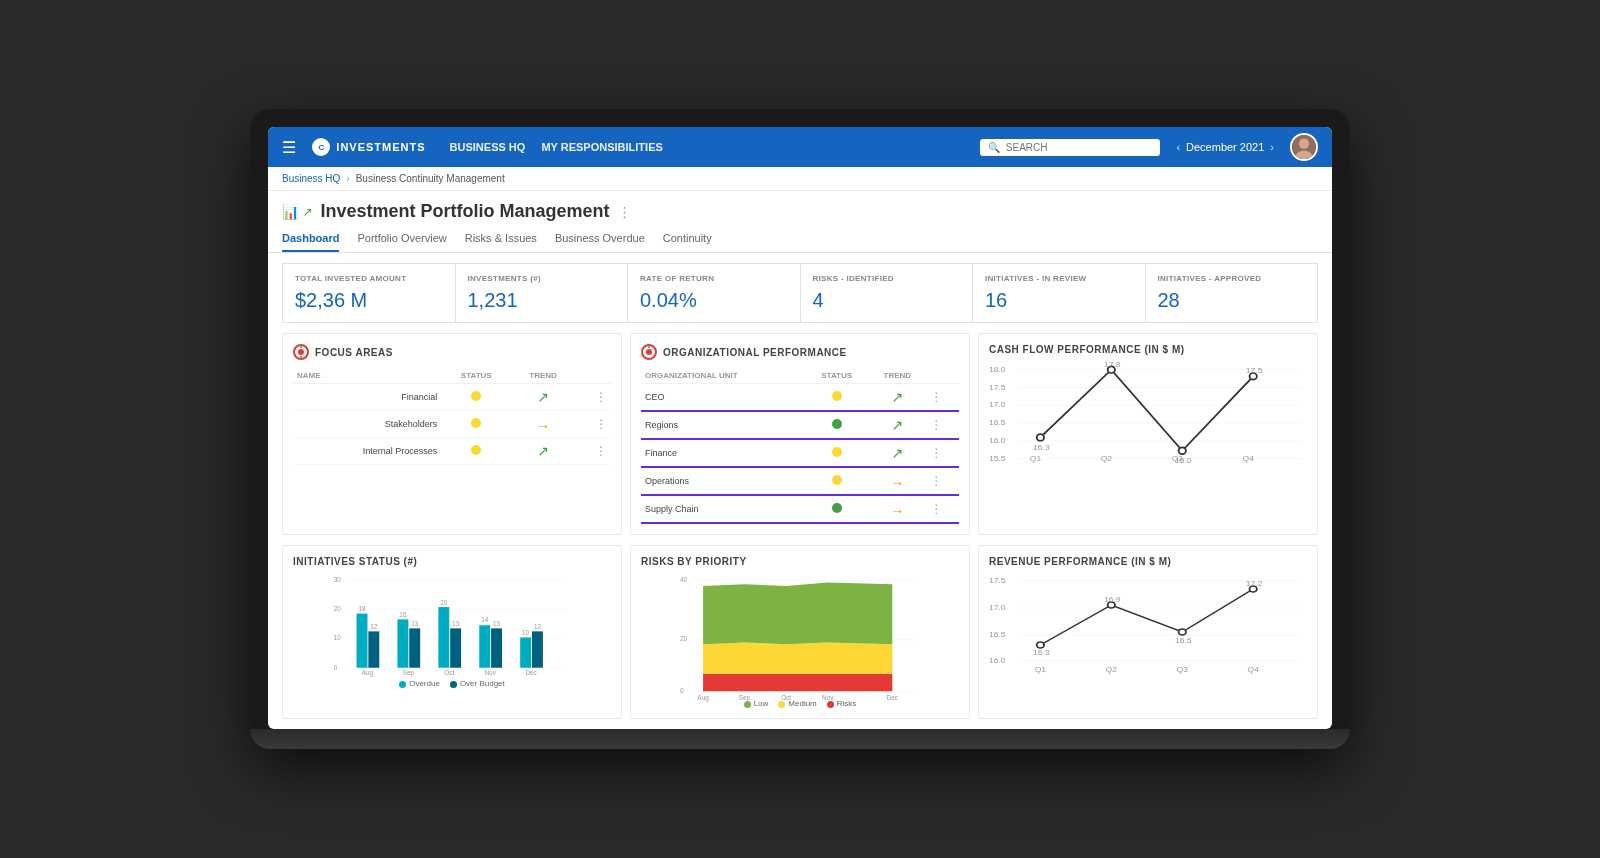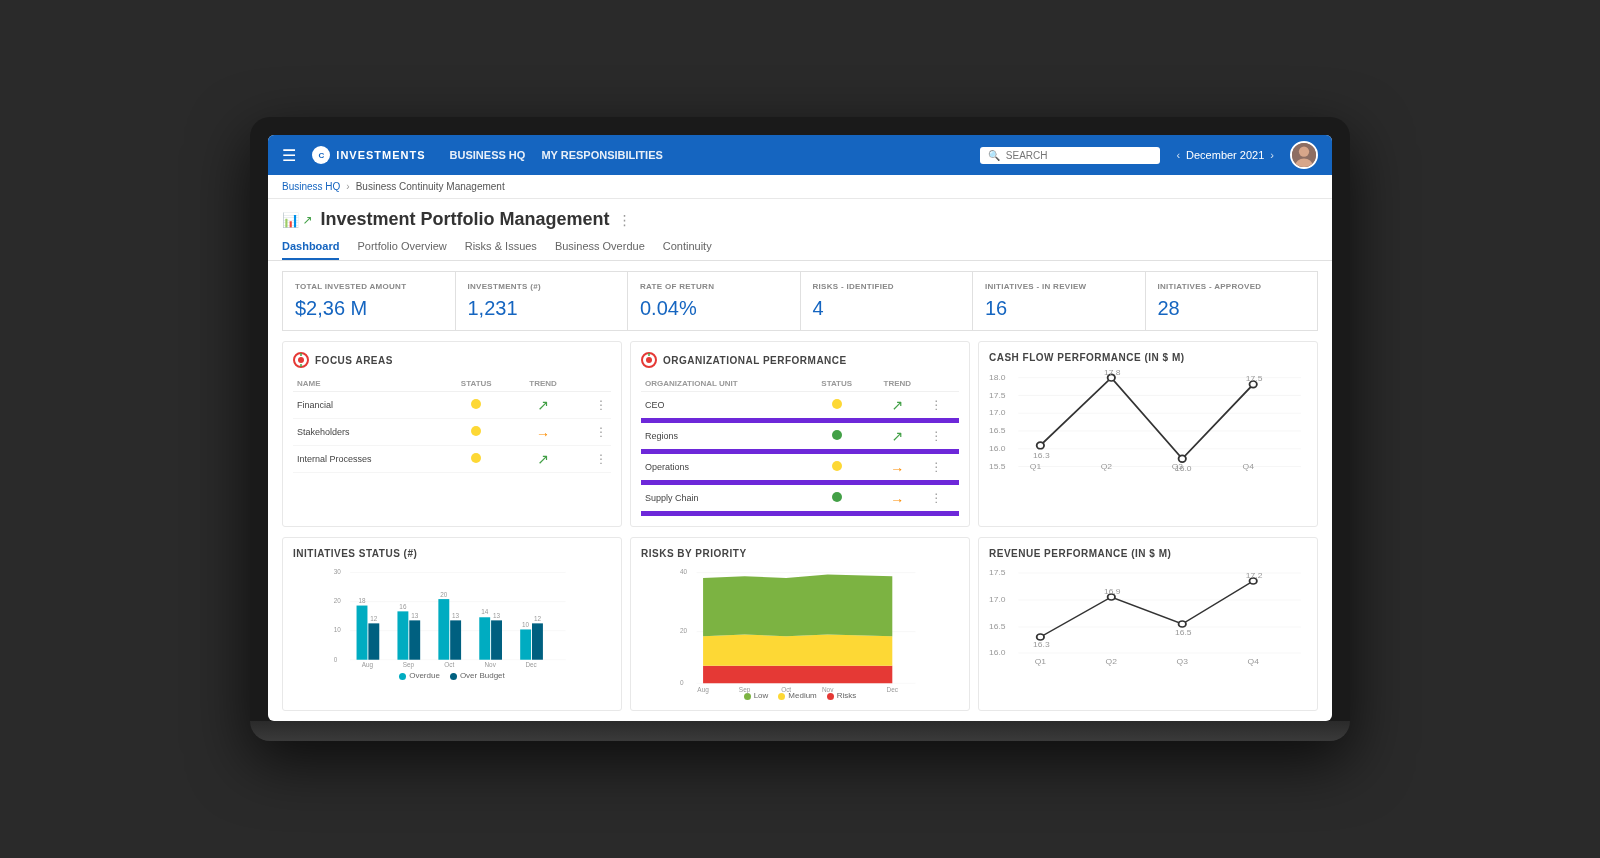--- a/index.html
+++ b/index.html
@@ -219,38 +219,39 @@
       text-align: left;
       padding: 3px 4px;
       border-bottom: 1px solid #f0f0f0;
       font-weight: 600;
     }
     .focus-table td {
       font-size: 9px;
       color: #444;
       padding: 5px 4px;
       border-bottom: 1px solid #f5f5f5;
+      text-align: right;
     }
     .focus-table .col-status, .focus-table .col-trend {
       text-align: center;
     }
     .focus-table .col-more { text-align: right; }
     .dot { width: 10px; height: 10px; border-radius: 50%; display: inline-block; }
     .more-icon { color: #999; font-size: 12px; cursor: pointer; }
 
     
     .org-table { width: 100%; border-collapse: collapse; }
     .org-table th {
       font-size: 8px; color: #999; text-transform: uppercase;
       text-align: left; padding: 3px 4px;
       border-bottom: 1px solid #f0f0f0; font-weight: 600;
     }
     .org-table td {
       font-size: 9px; color: #444;
-      padding: 5px 4px; border-bottom: 5px solid #6d28d9;
+      padding: 5px 4px; border-bottom: 2px solid #6d28d9;
     }
 
     
     .bar-chart-container {
       position: relative;
       height: 100px;
       margin-top: 8px;
     }
 
     
@@ -456,20 +457,28 @@
     </tr>
               <tr>
       <td>Regions</td>
       <td style="text-align:center">
         <span class="dot" style="background:#43a047"></span>
       </td>
       <td style="text-align:center"><span style="color:#43a047;font-size:14px;">↗</span></td>
       <td><span class="more-icon">⋮</span></td>
     </tr>
               <tr>
+      <td>Finance</td>
+      <td style="text-align:center">
+        <span class="dot" style="background:#fdd835"></span>
+      </td>
+      <td style="text-align:center"><span style="color:#43a047;font-size:14px;">↗</span></td>
+      <td><span class="more-icon">⋮</span></td>
+    </tr>
+              <tr>
       <td>Operations</td>
       <td style="text-align:center">
         <span class="dot" style="background:#fdd835"></span>
       </td>
       <td style="text-align:center"><span style="color:#fb8c00;font-size:14px;">→</span></td>
       <td><span class="more-icon">⋮</span></td>
     </tr>
               <tr>
       <td>Supply Chain</td>
       <td style="text-align:center">

